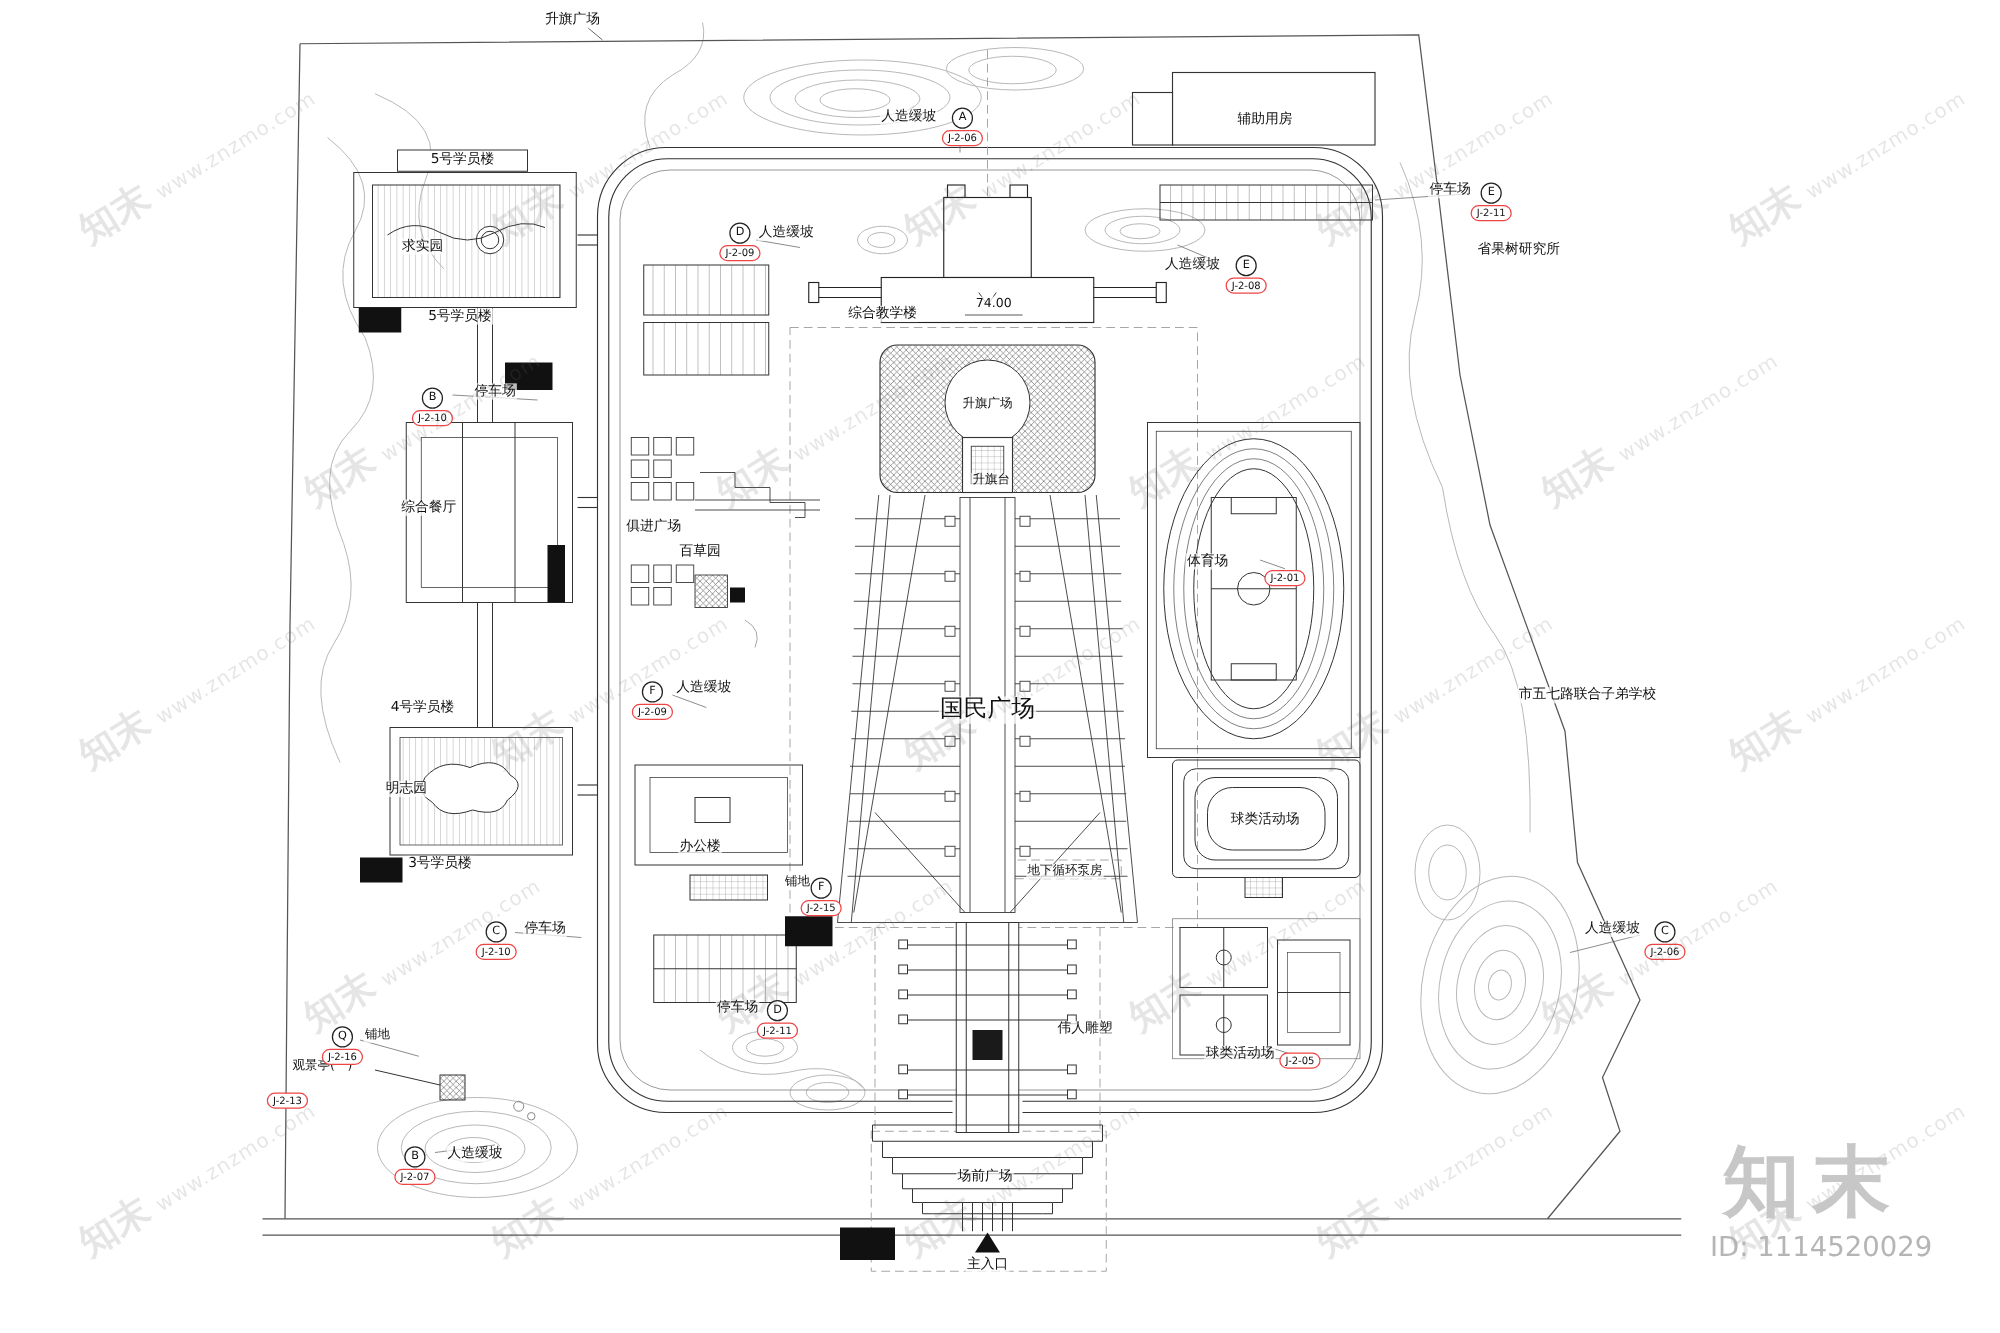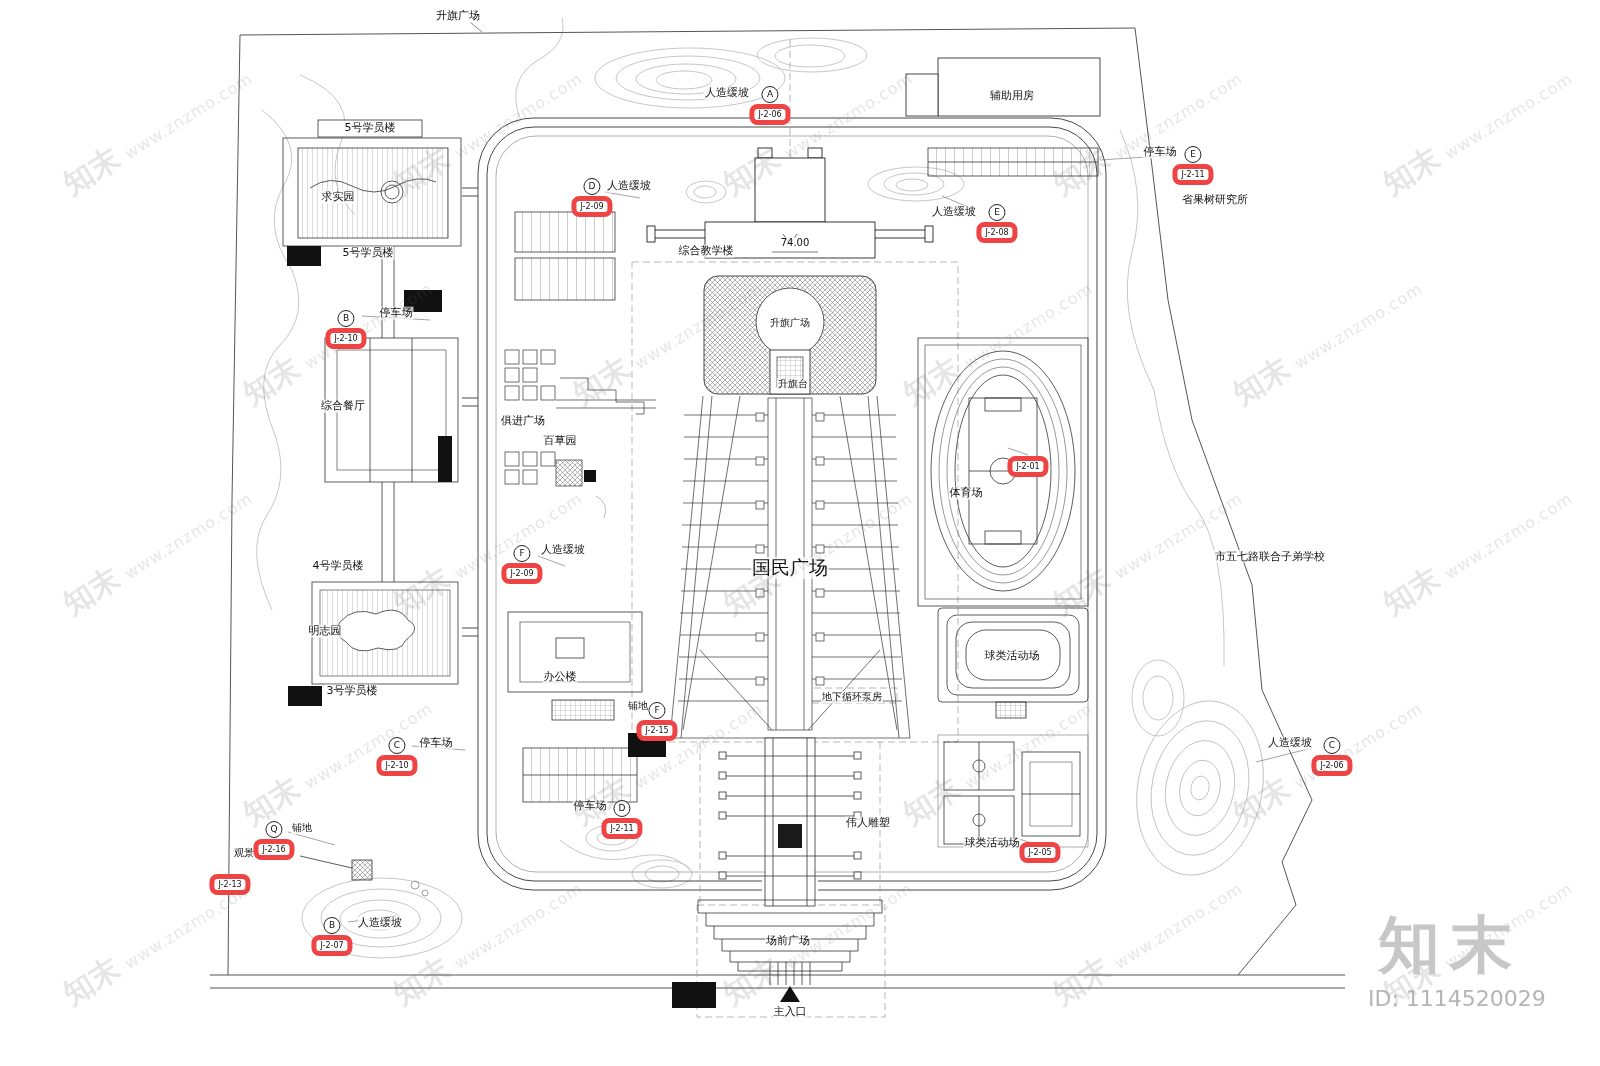--- a/index.html
+++ b/index.html
@@ -9,21 +9,21 @@
   .overlay{position:absolute;inset:0;z-index:2;}
   .lbl{position:absolute;transform:translate(-50%,-50%);font-size:11px;line-height:1.15;
        white-space:nowrap;background:rgba(255,255,255,.72);padding:0 1px;}
   .lbl.big{font-size:19px;margin-top:48px;}
   .lbl.sm{font-size:10px;}
   .callout{position:absolute;transform:translate(-50%,0);display:flex;flex-direction:column;
            align-items:center;gap:1px;}
   .c-letter{width:15px;height:15px;border:1px solid #222;border-radius:50%;font-size:9px;
             line-height:15px;text-align:center;background:#fff;}
   .c-letter:empty{display:none;}
-  .c-ref{font-size:8px;border:5px solid #ef4444;border-radius:8px;padding:0 4px;line-height:11px;
+  .c-ref{font-size:8px;border:1px solid #ef4444;border-radius:8px;padding:0 4px;line-height:11px;
          background:#fff;white-space:nowrap;}
   .wm-layer{position:absolute;inset:0;z-index:5;pointer-events:none;}
   .wm{position:absolute;transform:rotate(-32deg);opacity:.16;color:#666;white-space:nowrap;}
   .wm-b{font-size:30px;font-weight:bold;margin-right:8px;}
   .wm-s{font-size:16px;letter-spacing:1px;}
   .logo{position:absolute;left:1378px;top:903px;z-index:6;color:#c7c7c7;font-size:62px;
         font-weight:bold;letter-spacing:10px;}
   .logo-id{position:absolute;left:1368px;top:986px;z-index:6;color:#b5b5b5;font-size:22px;}
 </style>
 </head>
@@ -341,21 +341,21 @@
   <div class="lbl" style="left:338px;top:197px;">求实园</div>
   <div class="lbl" style="left:368px;top:253px;">5号学员楼</div>
   <div class="lbl" style="left:706px;top:251px;">综合教学楼</div>
   <div class="lbl sm" style="left:795px;top:243px;">74.00</div>
   <div class="lbl" style="left:396px;top:313px;">停车场</div>
   <div class="lbl" style="left:343px;top:406px;">综合餐厅</div>
   <div class="lbl" style="left:523px;top:421px;">俱进广场</div>
   <div class="lbl" style="left:560px;top:441px;">百草园</div>
   <div class="lbl sm" style="left:790px;top:323px;">升旗广场</div>
   <div class="lbl sm" style="left:793px;top:384px;">升旗台</div>
-  <div class="lbl" style="left:966px;top:449px;margin-top:44px;">体育场</div>
+  <div class="lbl" style="left:966px;top:449px;">体育场</div>
   <div class="lbl big" style="left:790px;top:520px;">国民广场</div>
   <div class="lbl" style="left:563px;top:550px;">人造缓坡</div>
   <div class="lbl" style="left:338px;top:566px;">4号学员楼</div>
   <div class="lbl" style="left:325px;top:631px;">明志园</div>
   <div class="lbl" style="left:352px;top:691px;">3号学员楼</div>
   <div class="lbl" style="left:560px;top:677px;">办公楼</div>
   <div class="lbl sm" style="left:638px;top:706px;">铺地</div>
   <div class="lbl sm" style="left:852px;top:697px;">地下循环泵房</div>
   <div class="lbl" style="left:1012px;top:656px;">球类活动场</div>
   <div class="lbl" style="left:1270px;top:556px;font-family:Liberation Serif, serif;">市五七路联合子弟学校</div>

